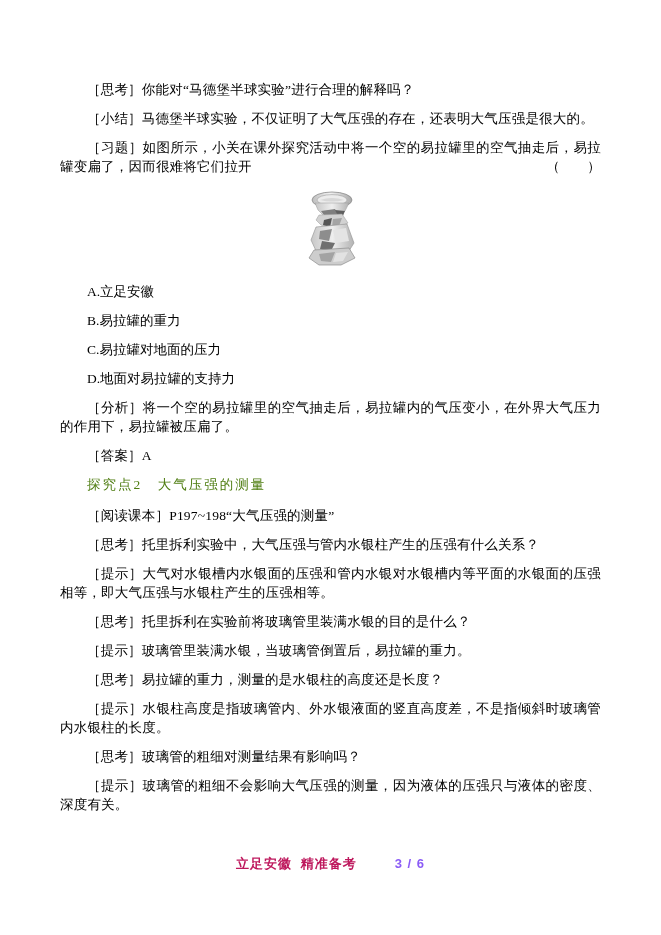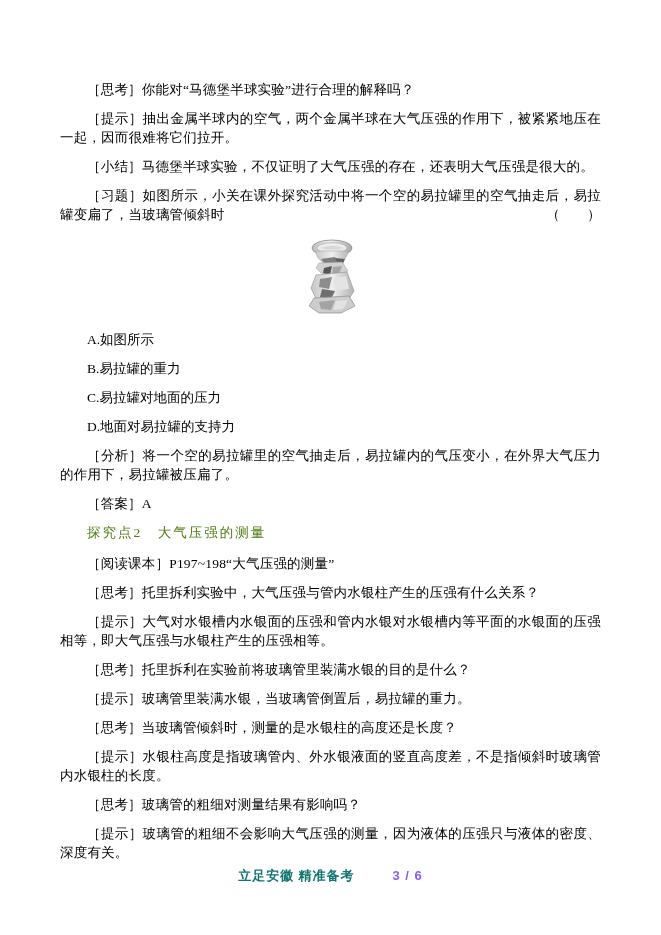--- a/index.html
+++ b/index.html
@@ -70,47 +70,45 @@
     left: 0;
     width: 661px;
     display: flex;
     justify-content: center;
     align-items: baseline;
     gap: 38px;
     font-size: 13px;
     line-height: 16px;
   }
   .footer .slogan {
-    color: #0f766e;
+    color: #be185d;
     font-weight: bold;
-    font-family: Liberation Serif, serif;
+    font-family: Liberation Mono, monospace;
     letter-spacing: 1px;
-    margin-top: 12px;
   }
   .footer .page-number {
     color: #8b5cf6;
     font-weight: bold;
     font-family: "Liberation Sans", "DejaVu Sans", sans-serif;
     letter-spacing: 1px;
   }
 </style>
 </head>
 <body>
 
 <div class="page">
   <div class="content">
 
     <p class="doc-par">［思考］你能对“马德堡半球实验”进行合理的解释吗？</p>
 
-    <p class="doc-par">［提示］抽出金属半球内的空气，两个金属半球在大气压强的作用下，被紧紧地压在一起，因而很难将它们拉开。</p>
 
     <p class="doc-par">［小结］马德堡半球实验，不仅证明了大气压强的存在，还表明大气压强是很大的。</p>
 
     <p class="doc-par">
-      <span>［习题］如图所示，小关在课外探究活动中将一个空的易拉罐里的空气抽走后，易拉罐变扁了，当玻璃管倾斜时</span>
+      <span>［习题］如图所示，小关在课外探究活动中将一个空的易拉罐里的空气抽走后，易拉罐变扁了，因而很难将它们拉开</span>
       <span class="answer-blank">（　　）</span>
     </p>
 
     <div class="figure-wrap">
       
       <svg width="58" height="78" viewBox="0 0 58 78">
         <defs>
           <linearGradient id="rimGrad" x1="0" y1="0" x2="1" y2="0">
             <stop offset="0" stop-color="#bdbdbd"></stop>
             <stop offset="0.45" stop-color="#f2f2f2"></stop>
@@ -139,42 +137,42 @@
         <polygon points="18,42 30,40 27,52 17,50" fill="#8d8d8d"></polygon>
         <polygon points="31,41 44,39 47,52 34,54" fill="#e4e4e4"></polygon>
         <polygon points="20,52 33,54 29,62 18,60" fill="#6f6f6f"></polygon>
 
         <polygon points="12,61 47,59 53,69 39,76 17,76 7,69" fill="#cdcdcd" stroke="#8d8d8d" stroke-width="0.7"></polygon>
         <polygon points="17,65 33,63 29,73 19,72" fill="#a3a3a3"></polygon>
         <polygon points="34,64 46,63 41,72 31,73" fill="#e2e2e2"></polygon>
       </svg>
     </div>
 
-    <p class="option-par">A.如图所示</p>
+    <p class="option-par">A.立足安徽</p>
     <p class="option-par">B.易拉罐的重力</p>
     <p class="option-par">C.易拉罐对地面的压力</p>
     <p class="option-par">D.地面对易拉罐的支持力</p>
 
     <p class="doc-par">［分析］将一个空的易拉罐里的空气抽走后，易拉罐内的气压变小，在外界大气压力的作用下，易拉罐被压扁了。</p>
 
     <p class="doc-par">［答案］A</p>
 
     <h2 class="section-heading">探究点2　大气压强的测量</h2>
 
     <p class="doc-par">［阅读课本］P197~198“大气压强的测量”</p>
 
     <p class="doc-par">［思考］托里拆利实验中，大气压强与管内水银柱产生的压强有什么关系？</p>
 
     <p class="doc-par">［提示］大气对水银槽内水银面的压强和管内水银对水银槽内等平面的水银面的压强相等，即大气压强与水银柱产生的压强相等。</p>
 
     <p class="doc-par">［思考］托里拆利在实验前将玻璃管里装满水银的目的是什么？</p>
 
     <p class="doc-par">［提示］玻璃管里装满水银，当玻璃管倒置后，易拉罐的重力。</p>
 
-    <p class="doc-par">［思考］当玻璃管倾斜时，测量的是水银柱的高度还是长度？</p>
+    <p class="doc-par">［思考］易拉罐的重力，测量的是水银柱的高度还是长度？</p>
 
     <p class="doc-par">［提示］水银柱高度是指玻璃管内、外水银液面的竖直高度差，不是指倾斜时玻璃管内水银柱的长度。</p>
 
     <p class="doc-par">［思考］玻璃管的粗细对测量结果有影响吗？</p>
 
     <p class="doc-par">［提示］玻璃管的粗细不会影响大气压强的测量，因为液体的压强只与液体的密度、深度有关。</p>
 
   </div>
 
   <div class="footer">

